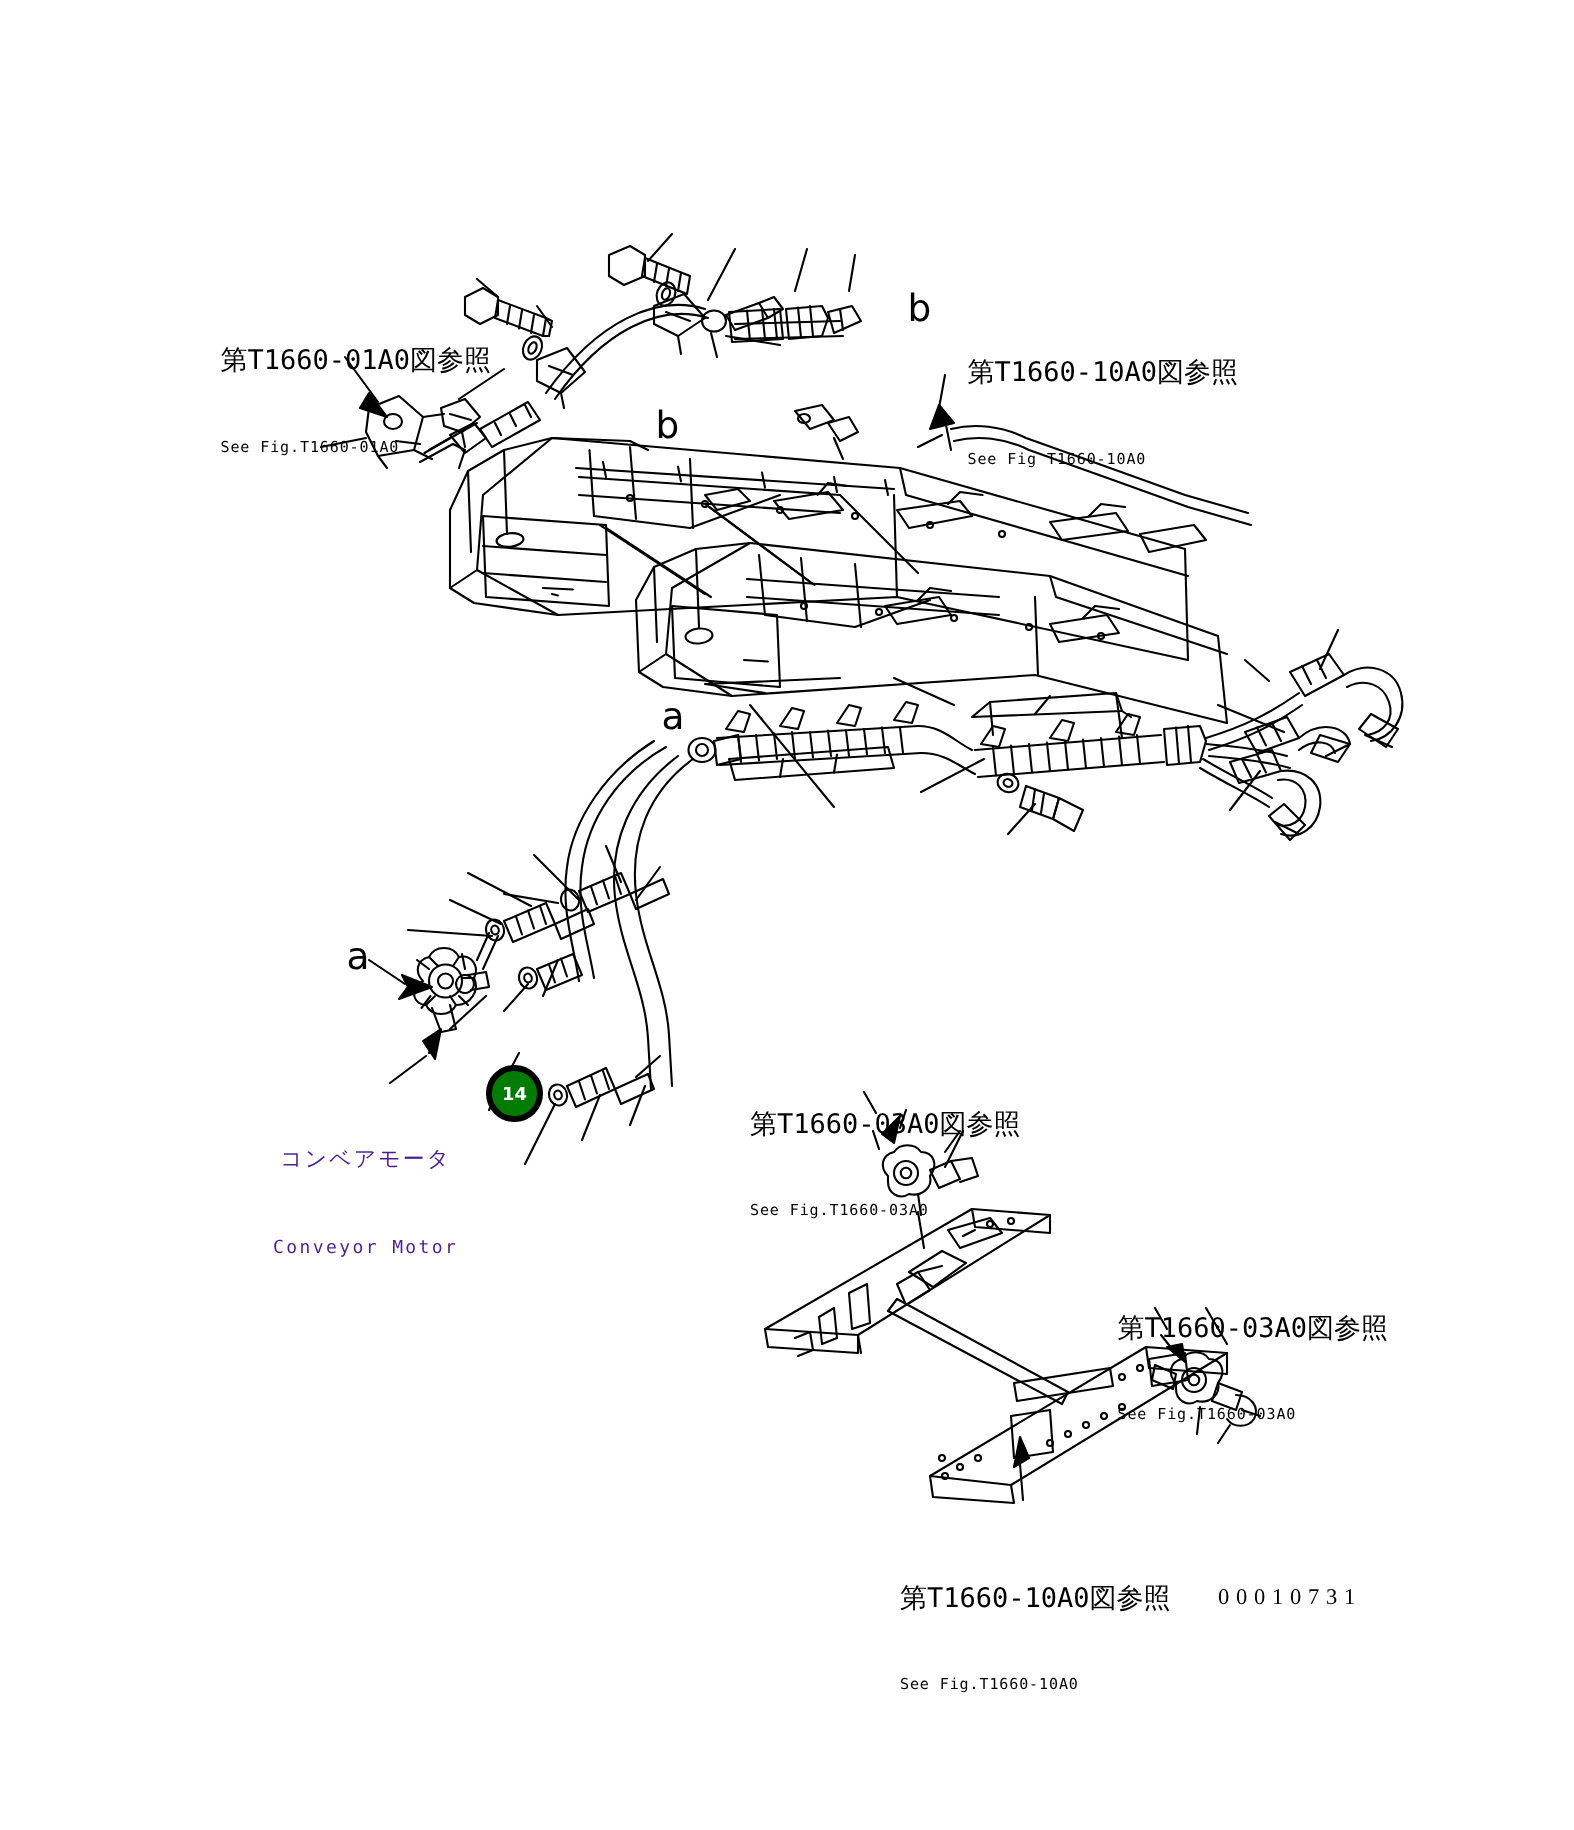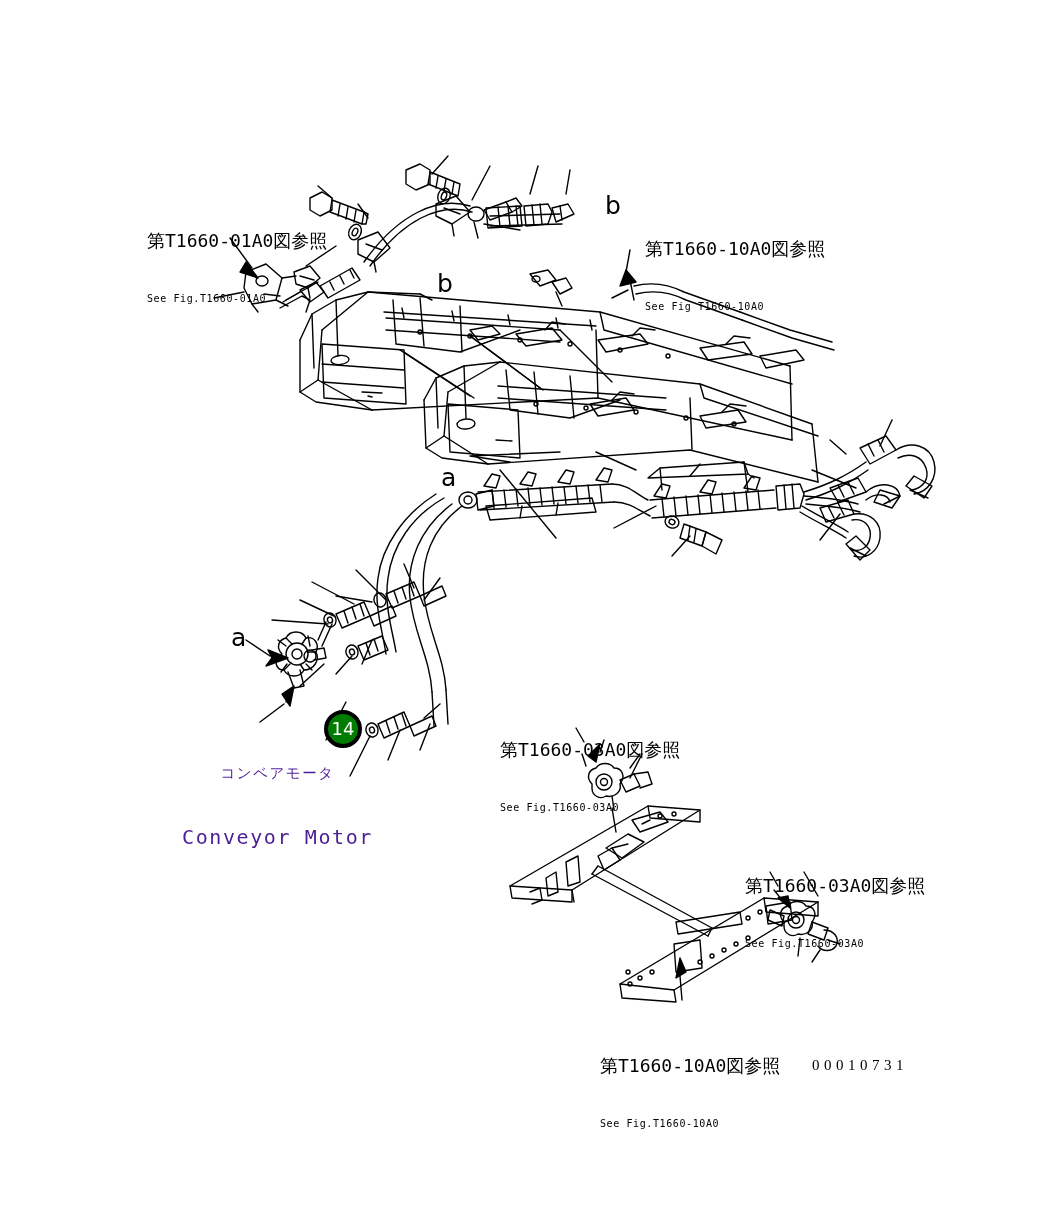--- a/index.html
+++ b/index.html
@@ -55,43 +55,43 @@
   .part-badge {
     position: absolute;
     width: 38px;
     height: 38px;
     border-radius: 50%;
     background: #007d00;
     border: 4px solid #000000;
     box-sizing: border-box;
     color: #ffffff;
     font-family: "DejaVu Sans", sans-serif;
-    font-size: 18px;
-    font-weight: normal;
+    font-size: 12px;
+    font-weight: bold;
     display: flex;
     align-items: center;
     justify-content: center;
     line-height: 1;
   }
   .motor-label {
     position: absolute;
     white-space: pre;
     color: #4c1d95;
     text-align: center;
     line-height: 1.3;
   }
   .motor-label .jp {
     display: block;
     font-size: 14.5px;
     letter-spacing: 1.5px;
     font-family: "DejaVu Sans Mono", monospace;
   }
   .motor-label .en {
     display: block;
-    font-size: 20px;
+    font-size: 12px;
     letter-spacing: 1.6px;
     font-family: "DejaVu Sans Mono", monospace;
   }
   .sheet-code {
     position: absolute;
     font-family: Liberation Serif, serif;
     font-size: 15px;
     letter-spacing: 4.5px;
     color: #000000;
     white-space: pre;

